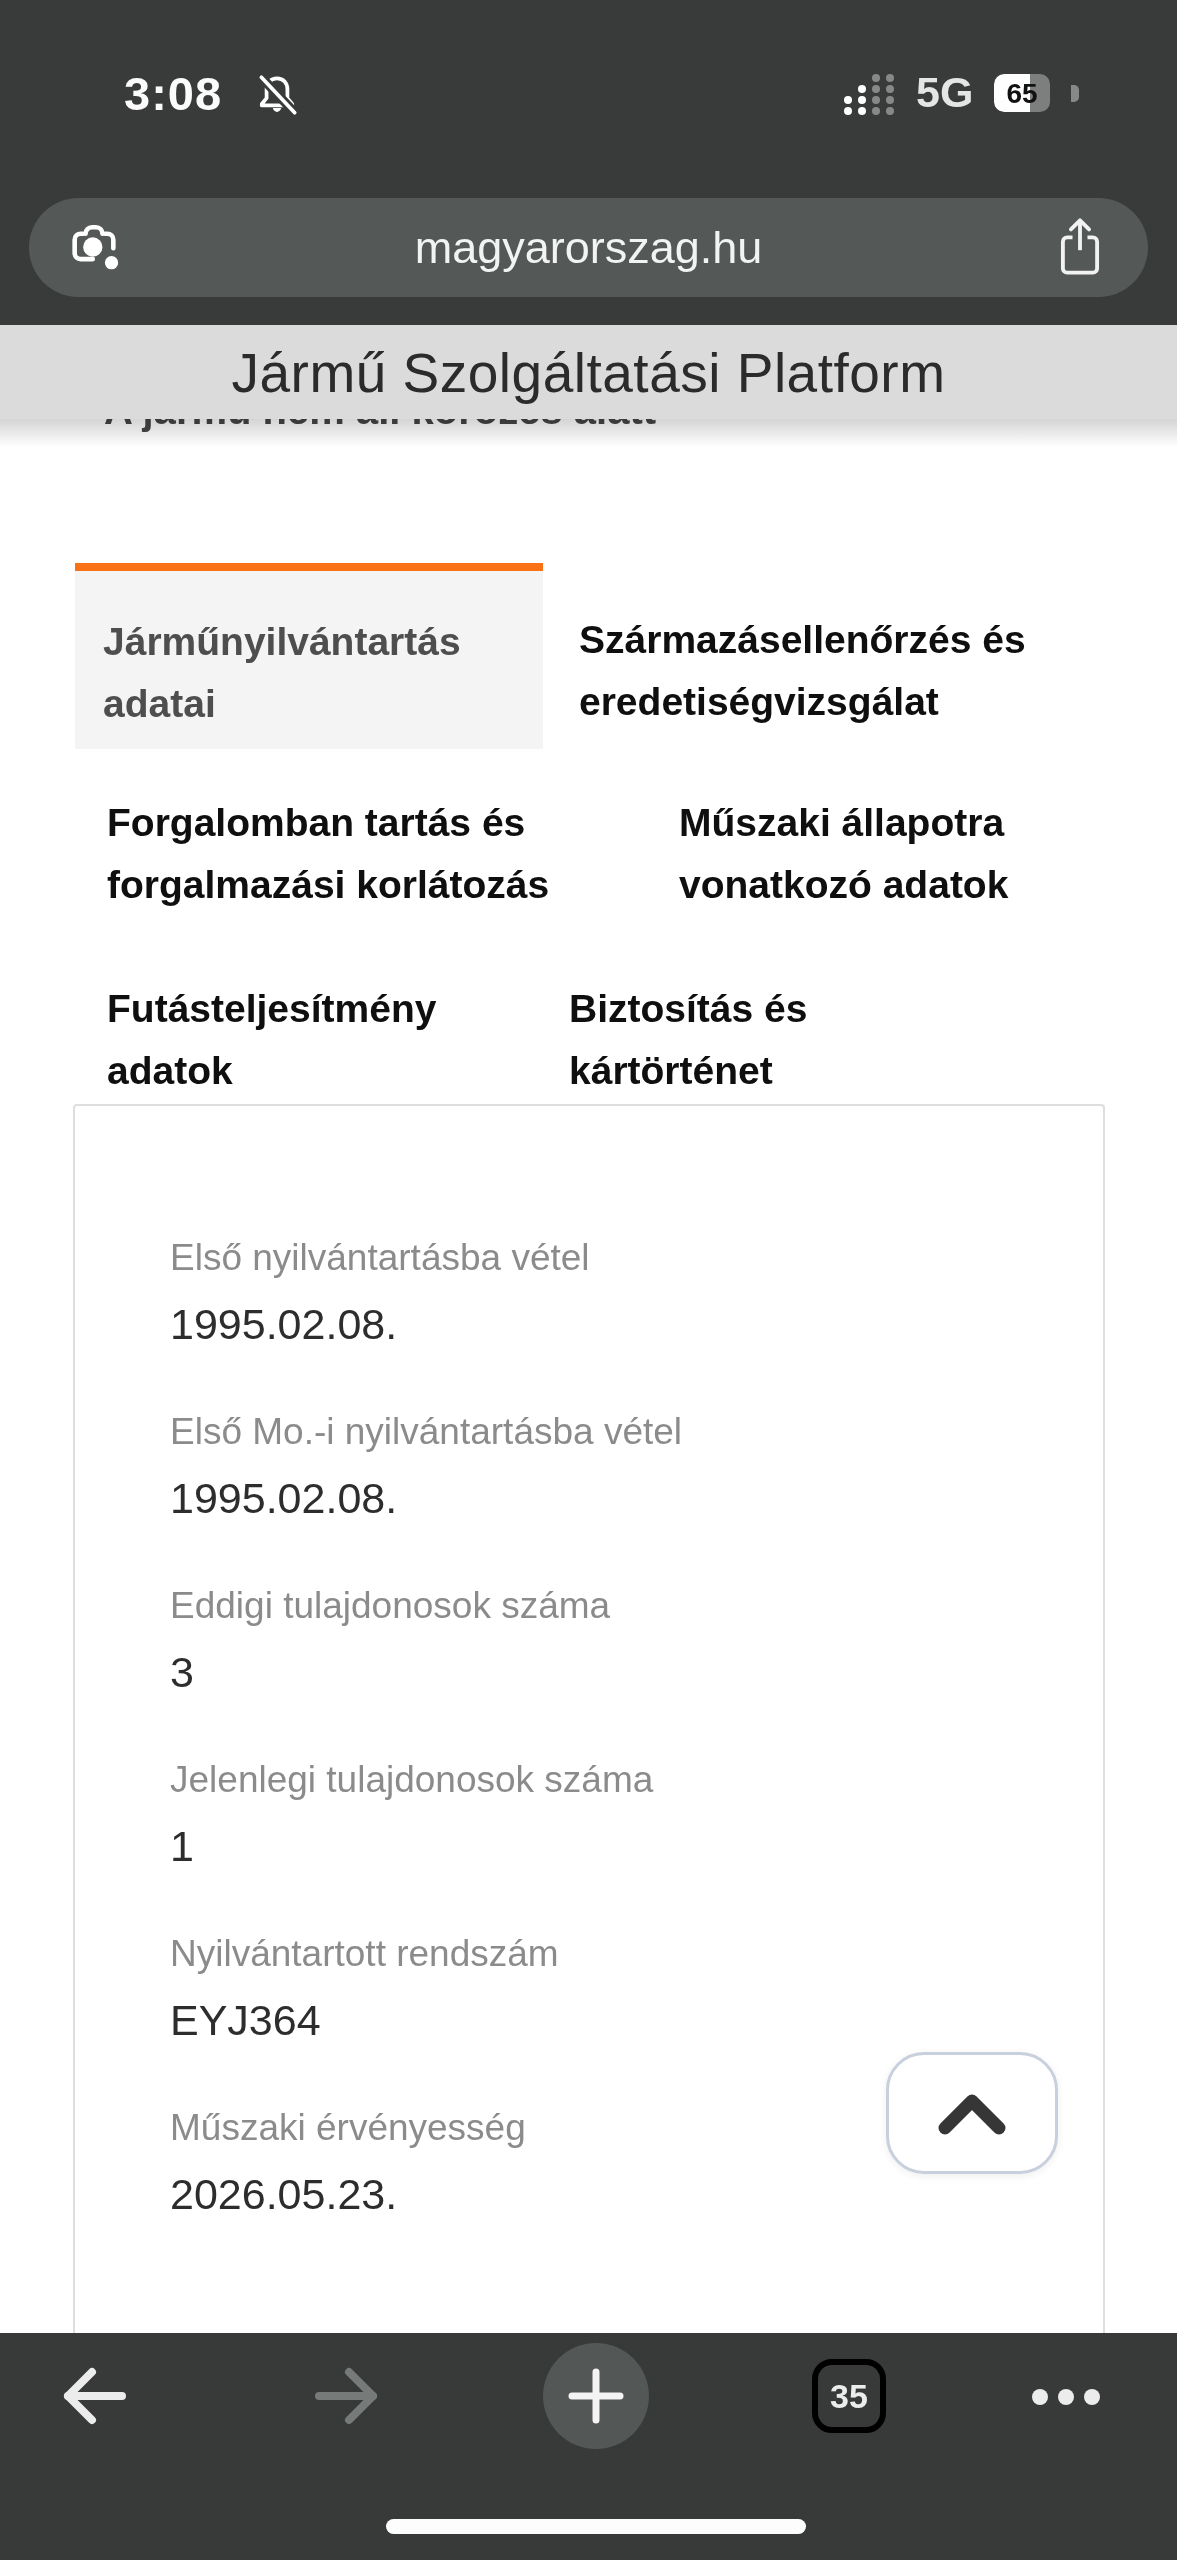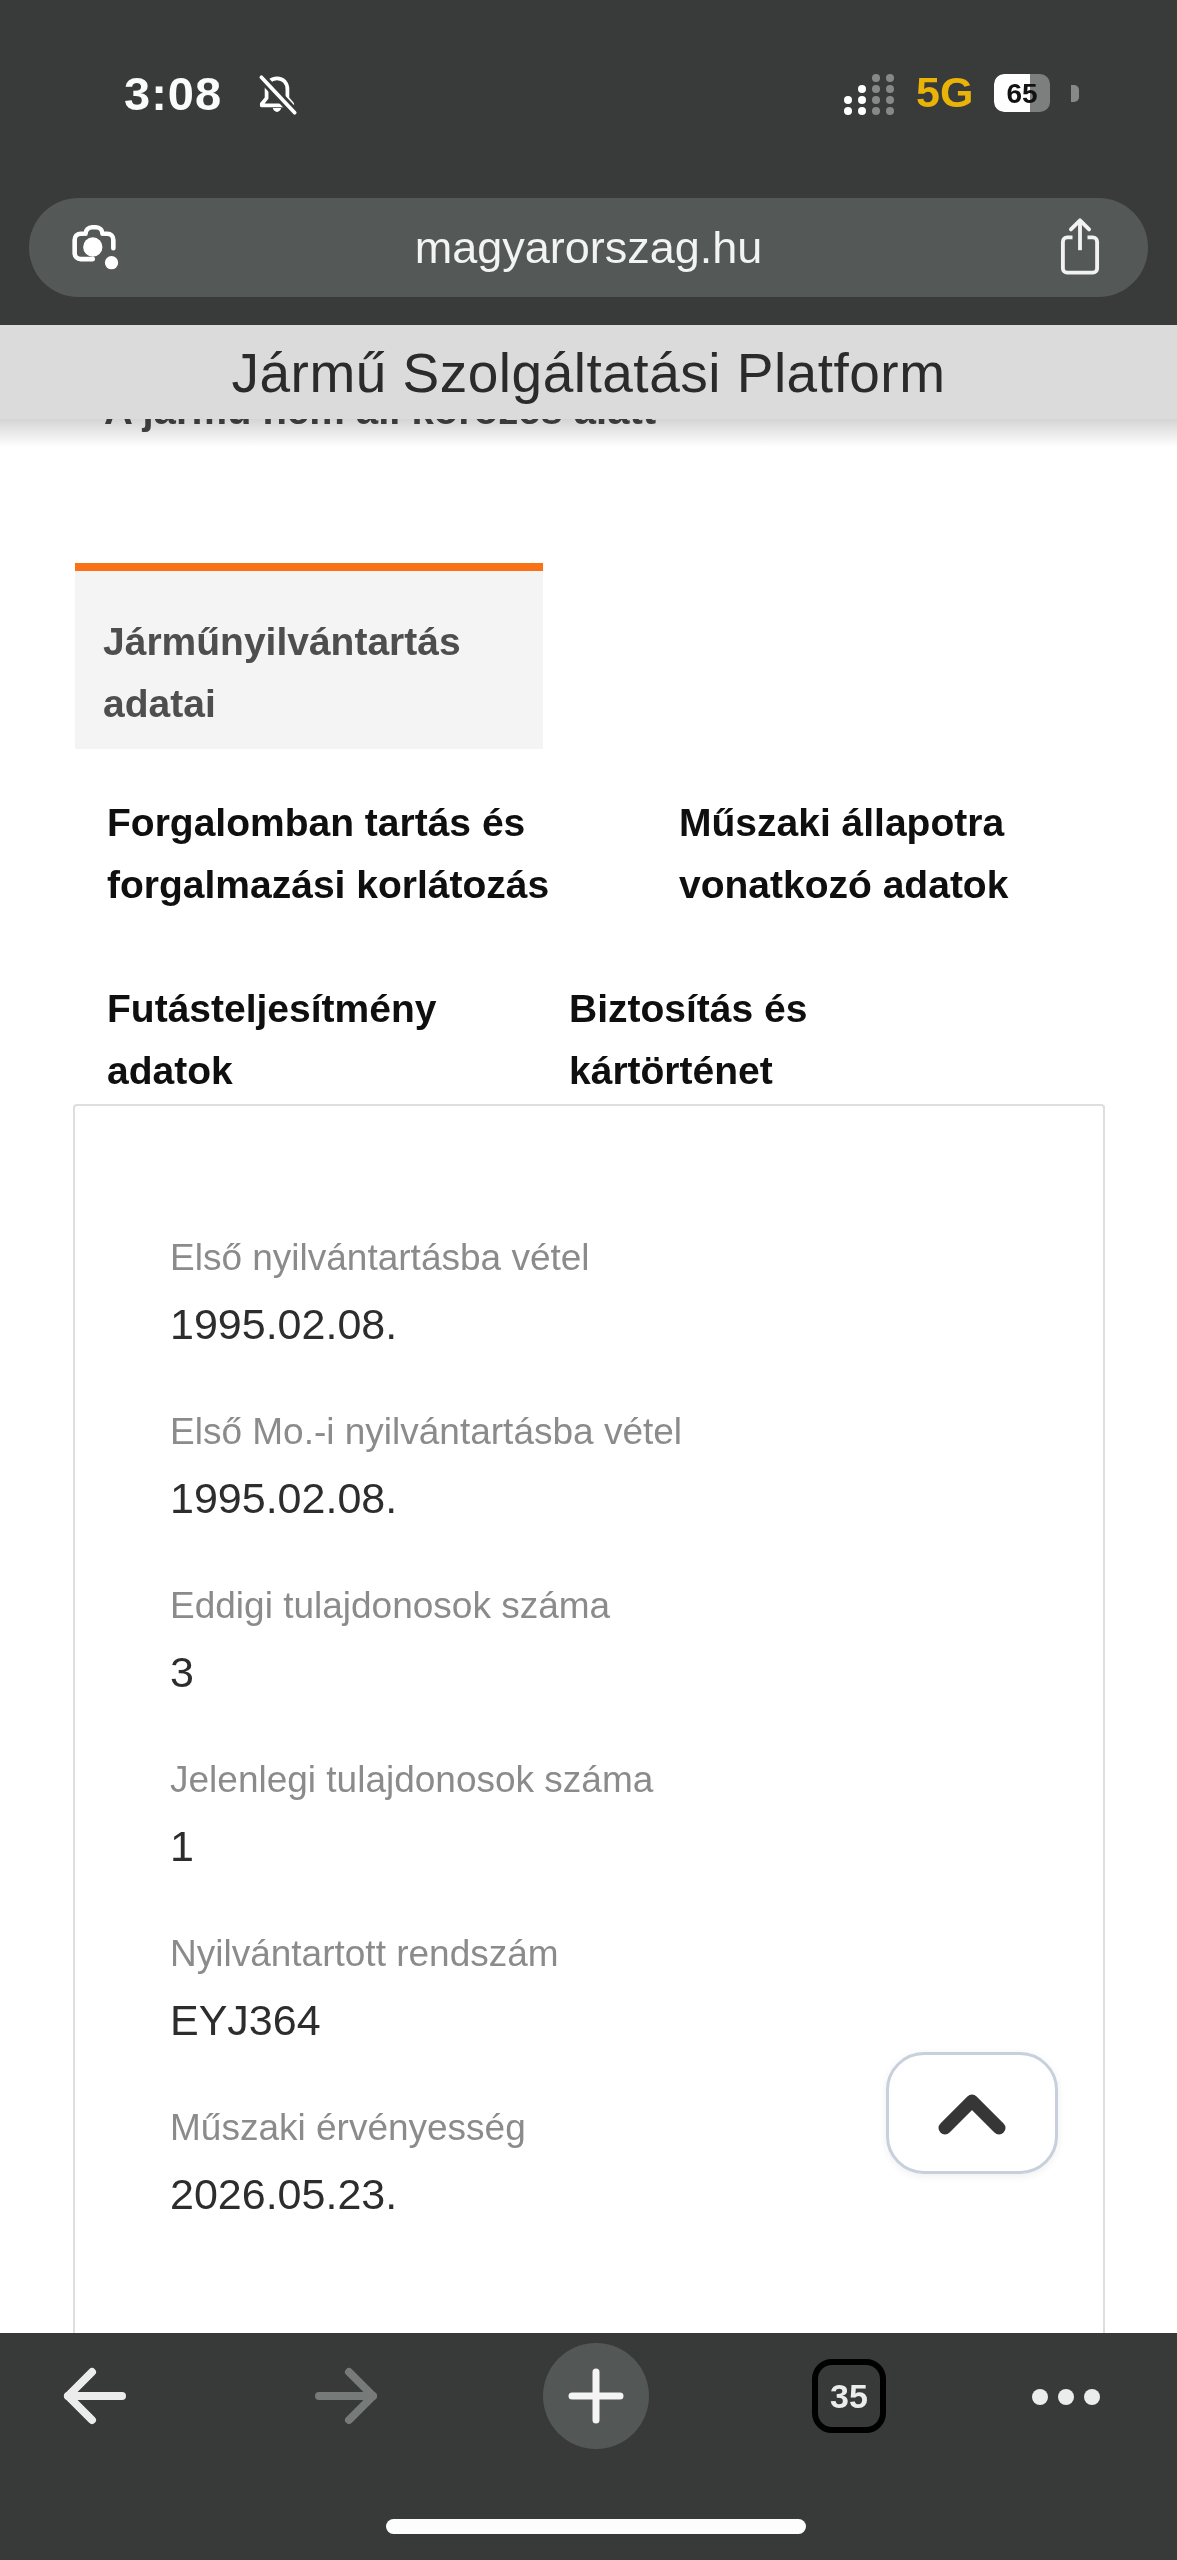--- a/index.html
+++ b/index.html
@@ -7,21 +7,21 @@
               font-family:"Liberation Sans", sans-serif; }
   .screen { position:relative; width:1177px; height:2560px; background:#ffffff; overflow:hidden; }
 
   
   .chrome { position:absolute; top:0; left:0; width:1177px; height:325px; background:#383b3a; z-index:6; }
   .statusbar { position:absolute; top:0; left:0; width:100%; height:140px; }
   .sb-time { position:absolute; left:124px; top:66px; font-size:47px; font-weight:700;
              color:#fbfbfb; letter-spacing:1px; }
   .bell { position:absolute; left:252px; top:70px; }
   .sb-signal { position:absolute; left:843px; top:74px; }
-  .sb-net { position:absolute; left:916px; top:68px; font-size:43px; font-weight:600; color:#eab308; }
+  .sb-net { position:absolute; left:916px; top:68px; font-size:43px; font-weight:600; color:#e5e5e5; }
   .battery { position:absolute; left:994px; top:74px; width:56px; height:38px; border-radius:10px;
              background:rgba(255,255,255,0.35); overflow:hidden; }
   .battery-fill { position:absolute; left:0; top:0; bottom:0; background:#fefefe; border-radius:10px 0 0 10px; }
   .battery-num { position:absolute; width:100%; text-align:center; top:4px; font-size:28px;
                  font-weight:700; color:#111; }
   .battery-nub { position:absolute; left:1071px; top:85px; width:8px; height:17px;
                  border-radius:0 5px 5px 0; background:rgba(255,255,255,0.4); }
 
   .urlrow { position:absolute; top:140px; left:0; width:100%; height:185px; }
   .pill { position:absolute; left:29px; top:58px; width:1119px; height:99px; border-radius:50px;
@@ -149,20 +149,21 @@
     <span>Jármű Szolgáltatási Platform</span>
   </div>
   <div class="clipstrip">
     <span>A jármű nem áll körözés alatt</span>
   </div>
   <div class="headershadow"></div>
 
   <div class="tabs">
     <div class="tabrow row1">
       <div class="tab tab-active">Járműnyilvántartás adatai</div>
+      <div class="tab tab-inactive" style="margin-left:36px;">Származásellenőrzés és eredetiségvizsgálat</div>
     </div>
     <div class="tabrow row2">
       <div class="tab t3">Forgalomban tartás és forgalmazási korlátozás</div>
       <div class="tab t4">Műszaki állapotra vonatkozó adatok</div>
     </div>
     <div class="tabrow row3">
       <div class="tab t5">Futásteljesítmény adatok</div>
       <div class="tab t6">Biztosítás és kártörténet</div>
     </div>
   </div>

